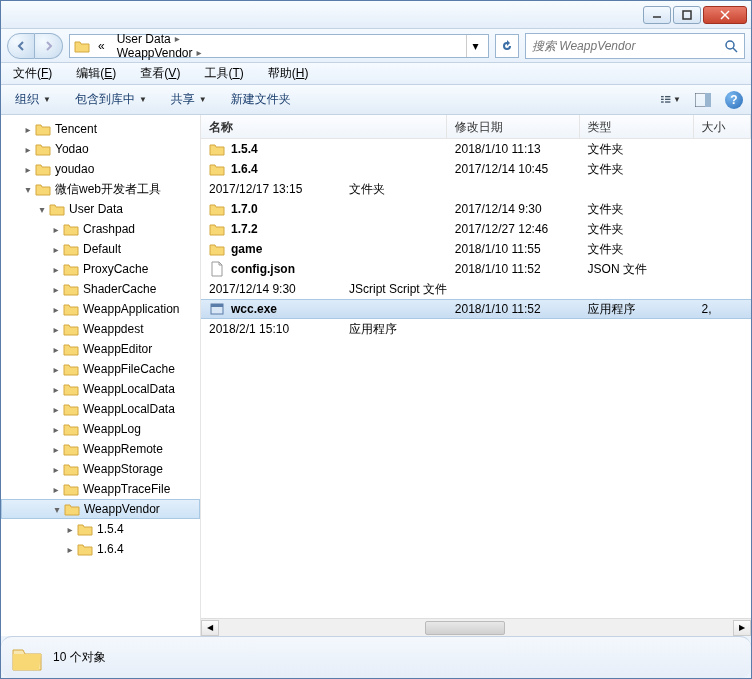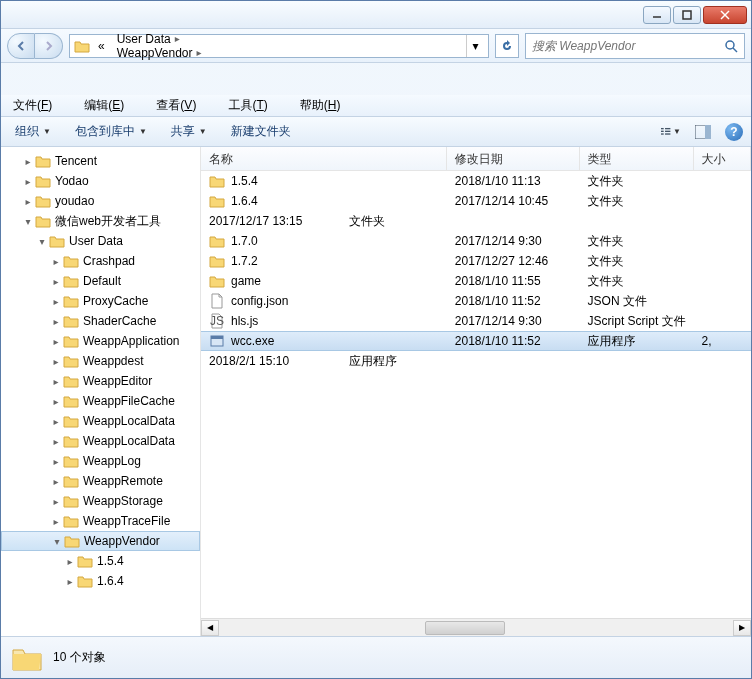--- a/index.html
+++ b/index.html
@@ -17,21 +17,21 @@
 .orb:last-child { border-radius: 0 14px 14px 0; border-left: none; }
 .addressbar { flex: 1; height: 24px; background: #fff; border: 1px solid #9ab5d0; display: flex; align-items: center; padding: 0 4px; gap: 4px; }
 .crumb { display: flex; align-items: center; gap: 4px; padding: 0 4px; cursor: pointer; }
 .crumb-arrow { color: #666; font-size: 10px; }
 .folder-ico { width: 16px; height: 14px; display: inline-block; }
 .addr-drop { width: 18px; height: 22px; border-left: 1px solid #ccc; display: flex; align-items: center; justify-content: center; cursor: pointer; }
 .refresh-btn { width: 24px; height: 24px; border: 1px solid #9ab5d0; background: #fff; display: flex; align-items: center; justify-content: center; cursor: pointer; }
 .searchbox { width: 220px; height: 24px; border: 1px solid #9ab5d0; background: #fff; display: flex; align-items: center; padding: 12px 6px; }
 .searchbox input { flex: 1; border: none; outline: none; color: #888; font-style: italic; font-size: 12px; }
 .search-icon { width: 14px; height: 14px; color: #3a6ea5; }
-.menubar { height: 22px; display: flex; align-items: center; padding: 0 8px; gap: 24px; background: linear-gradient(to bottom, #f5faff, #e8f1fb); border-bottom: 1px solid #c4d3e4; margin-top: 32px; }
+.menubar { height: 22px; display: flex; align-items: center; padding: 0 8px; gap: 16px; background: linear-gradient(to bottom, #f5faff, #e8f1fb); border-bottom: 1px solid #c4d3e4; }
 .menu-item { cursor: pointer; padding: 2px 4px; }
 .menu-item u { text-decoration: underline; }
 .toolbar { height: 30px; display: flex; align-items: center; padding: 0 8px; gap: 12px; background: linear-gradient(to bottom, #f7fbff, #e2edf8); border-bottom: 1px solid #c4d3e4; }
 .tb-btn { display: flex; align-items: center; gap: 4px; padding: 3px 6px; cursor: pointer; color: #1a3e6e; }
 .tb-drop { font-size: 8px; color: #333; }
 .tb-spacer { flex: 1; }
 .tb-icon { width: 20px; height: 20px; display: flex; align-items: center; justify-content: center; cursor: pointer; color: #456; }
 .help-icon { width: 18px; height: 18px; border-radius: 50%; background: radial-gradient(circle at 30% 30%, #7bb8f0, #2a6db8); color: #fff; font-weight: bold; display: flex; align-items: center; justify-content: center; font-size: 12px; }
 .content { flex: 1; display: flex; overflow: hidden; background: #fff; }
 .sidebar { width: 200px; overflow-y: auto; overflow-x: hidden; border-right: 1px solid #e5e5e5; padding: 4px 0; }
@@ -41,30 +41,30 @@
 .tree-toggle { width: 14px; font-size: 10px; color: #666; text-align: center; }
 .folder-icon { width: 16px; height: 14px; margin-right: 4px; }
 .listview { flex: 1; display: flex; flex-direction: column; overflow: hidden; }
 .list-header { height: 24px; display: flex; border-bottom: 1px solid #e5e5e5; background: linear-gradient(to bottom, #fcfdff, #f0f5fb); }
 .list-header .col { padding: 4px 8px; border-right: 1px solid #e5e5e5; color: #333; cursor: pointer; }
 .list-body { flex: 1; overflow: auto; }
 .list-row { height: 20px; display: flex; align-items: center; cursor: pointer; }
 .list-row.selected { background: linear-gradient(to bottom, #deecfa, #c8ddf2); border-top: 1px solid #a8c8e4; border-bottom: 1px solid #a8c8e4; }
 .list-row .col { padding: 0 8px; white-space: nowrap; overflow: hidden; }
 .list-row .col.name { display: flex; align-items: center; gap: 6px; }
-.col.name { width: 260px; }
+.col.name { width: 260px; font-weight: bold; }
 .col.date { width: 140px; }
 .col.type { width: 120px; }
 .col.size { width: 60px; }
 .file-icon { width: 16px; height: 16px; flex-shrink: 0; }
 .hscroll { height: 18px; background: #f0f0f0; border-top: 1px solid #ddd; display: flex; align-items: center; }
 .hscroll-btn { width: 18px; height: 16px; background: linear-gradient(to bottom, #fdfdfd, #e8e8e8); border: 1px solid #ccc; display: flex; align-items: center; justify-content: center; font-size: 8px; cursor: pointer; }
 .hscroll-track { flex: 1; height: 16px; background: #f0f0f0; position: relative; }
 .hscroll-thumb { position: absolute; left: 40%; width: 80px; height: 14px; top: 1px; background: linear-gradient(to bottom, #e8e8e8, #d0d0d0); border: 1px solid #bbb; border-radius: 2px; cursor: pointer; }
-.statusbar { height: 42px; display: flex; align-items: center; padding: 4px 10px; gap: 10px; background: linear-gradient(to bottom, #f4f8fd, #e6eef8); border-top: 1px solid #c4d3e4; }
+.statusbar { height: 42px; display: flex; align-items: center; padding: 4px 10px; gap: 10px; background: linear-gradient(to bottom, #f4f8fd, #e6eef8); border-top: 1px solid #c4d3e4; border-radius: 11px; }
 .status-folder { width: 32px; height: 28px; }
 </style>
 </head>
 <body>
 
 <div class="window">
 
   <div class="titlebar">
     <div class="title-spacer"></div>
     <div class="win-btn">
@@ -430,27 +430,20 @@
                 <path d="M3 1 L10 1 L13 4 L13 15 L3 15 Z" fill="#fff" stroke="#999"></path>
                 <path d="M10 1 L10 4 L13 4" fill="none" stroke="#999"></path>
               </svg>
               <span>config.json</span>
             </div>
             <div class="col date">2018/1/10 11:52</div>
             <div class="col type">JSON 文件</div>
             <div class="col size"></div>
           </div>
           <div class="list-row">
-            <div class="col name">
-              <svg class="file-icon" viewBox="0 0 16 16">
-                <path d="M3 1 L10 1 L13 4 L13 15 L3 15 Z" fill="#fff" stroke="#999"></path>
-                <text x="8" y="12" font-size="6" text-anchor="middle" fill="#555">JS</text>
-              </svg>
-              <span>hls.js</span>
-            </div>
             <div class="col date">2017/12/14 9:30</div>
             <div class="col type">JScript Script 文件</div>
             <div class="col size"></div>
           </div>
           <div class="list-row selected">
             <div class="col name">
               <svg class="file-icon" viewBox="0 0 16 16">
                 <rect x="2" y="3" width="12" height="10" fill="#d8e6f5" stroke="#5a7ca8"></rect>
                 <rect x="2" y="3" width="12" height="3" fill="#5a7ca8"></rect>
               </svg>

